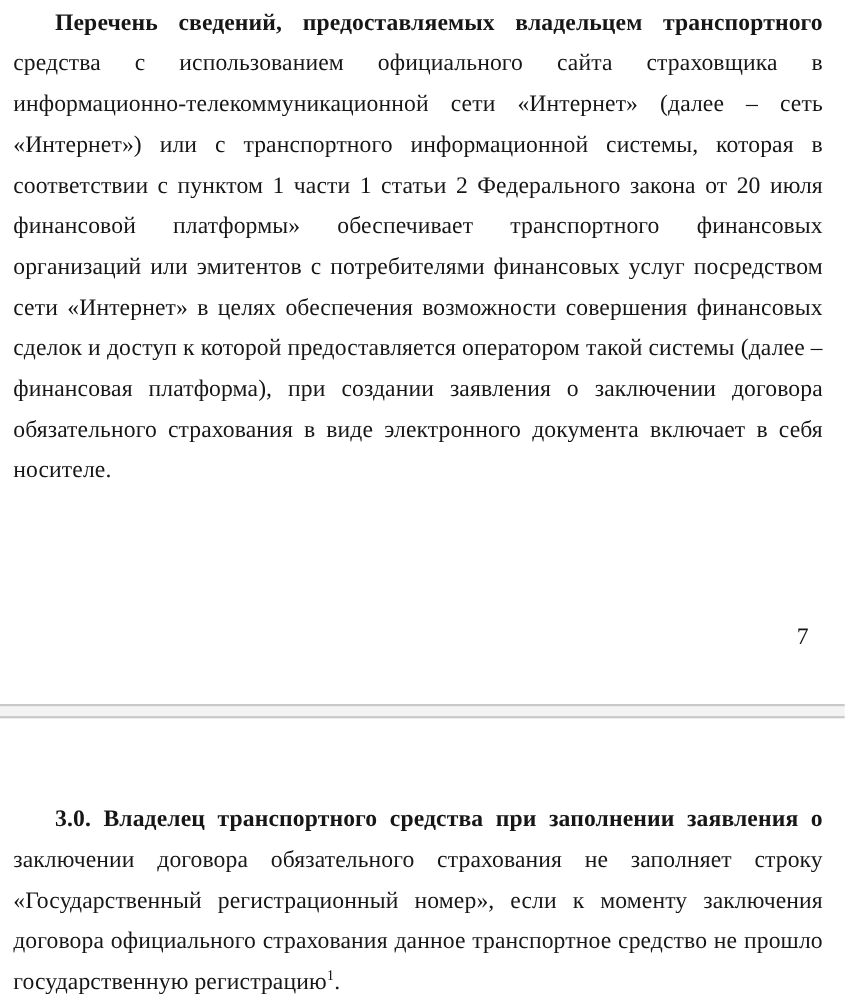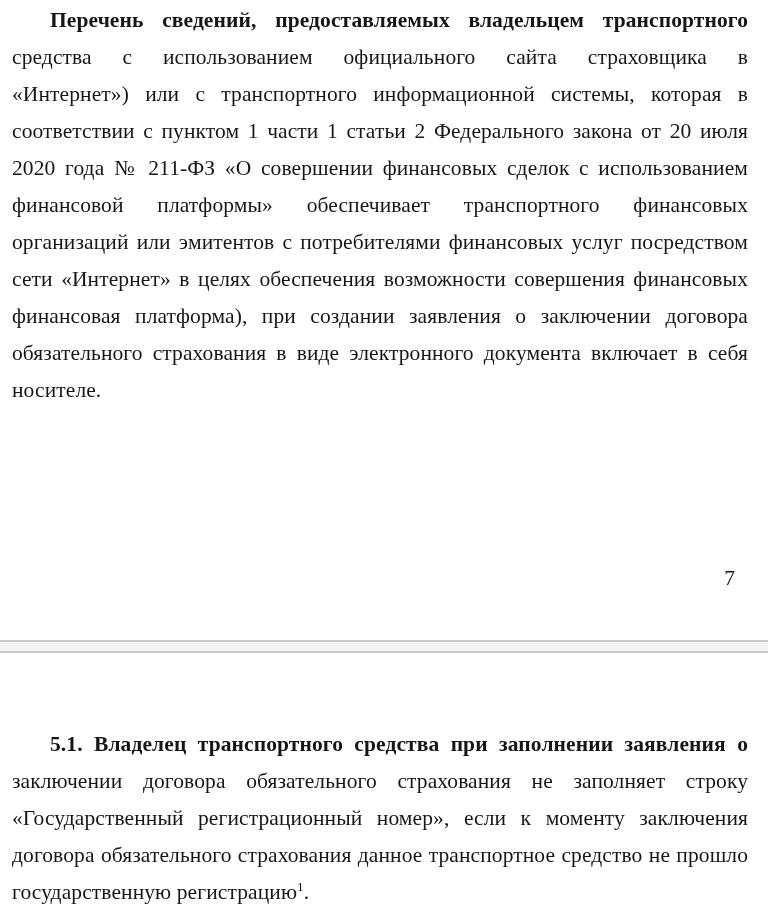--- a/index.html
+++ b/index.html
@@ -62,34 +62,35 @@
     line-height: 0;
     vertical-align: super;
   }
 </style>
 </head>
 <body>
 
 <div class="page-block page1">
   <div class="text-line indent">Перечень сведений, предоставляемых владельцем транспортного</div>
   <div class="text-line">средства с использованием официального сайта страховщика в</div>
+  <div class="text-line">информационно-телекоммуникационной сети «Интернет» (далее – сеть</div>
   <div class="text-line">«Интернет») или с транспортного информационной системы, которая в</div>
   <div class="text-line">соответствии с пунктом 1 части 1 статьи 2 Федерального закона от 20 июля</div>
-  <div class="text-line">2020 года № 211-ФЗ «О совершении финансовых сделок с использованием</div>
   <div class="text-line">финансовой платформы» обеспечивает транспортного финансовых</div>
   <div class="text-line">организаций или эмитентов с потребителями финансовых услуг посредством</div>
   <div class="text-line">сети «Интернет» в целях обеспечения возможности совершения финансовых</div>
+  <div class="text-line">сделок и доступ к которой предоставляется оператором такой системы (далее –</div>
   <div class="text-line">финансовая платформа), при создании заявления о заключении договора</div>
   <div class="text-line">обязательного страхования в виде электронного документа включает в себя</div>
   <div class="text-line para-end">носителе.</div>
 </div>
 
 <div class="page-number">7</div>
 
 <div class="page-divider"></div>
 
 <div class="page-block page2">
-  <div class="text-line indent">5.1. Владелец транспортного средства при заполнении заявления о</div>
+  <div class="text-line indent">3.0. Владелец транспортного средства при заполнении заявления о</div>
   <div class="text-line">заключении договора обязательного страхования не заполняет строку</div>
   <div class="text-line">«Государственный регистрационный номер», если к моменту заключения</div>
-  <div class="text-line">договора обязательного страхования данное транспортное средство не прошло</div>
+  <div class="text-line">договора официального страхования данное транспортное средство не прошло</div>
   <div class="text-line para-end"><span>государственную регистрацию</span><sup class="footnote-ref">1</sup><span>.</span></div>
 </div>
 
 </body></html>

